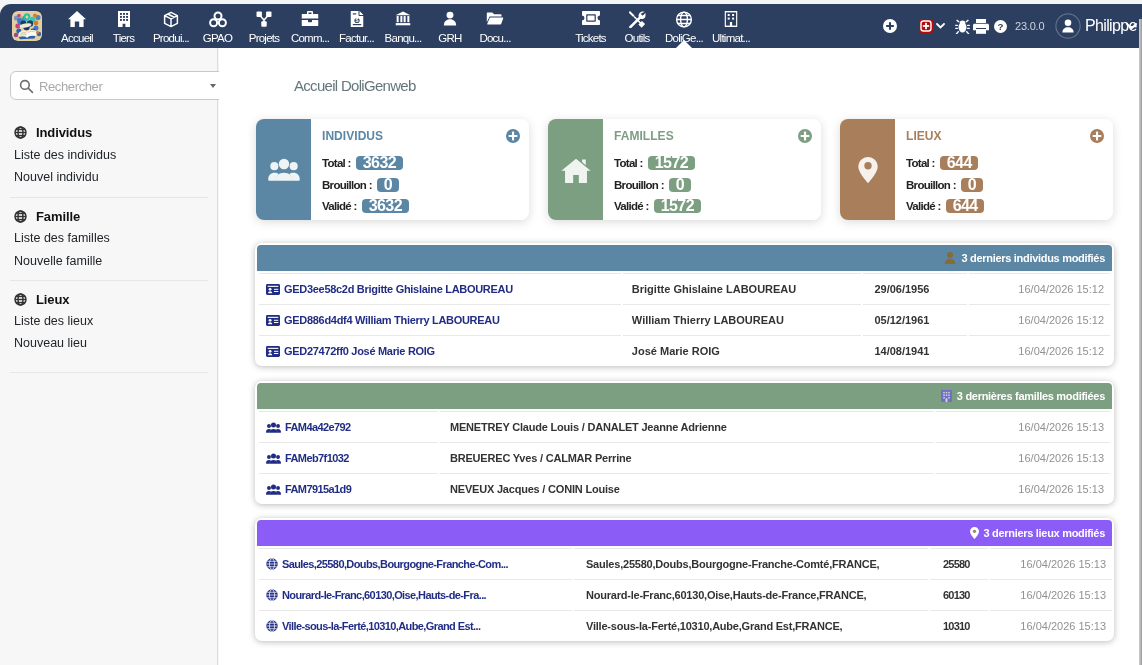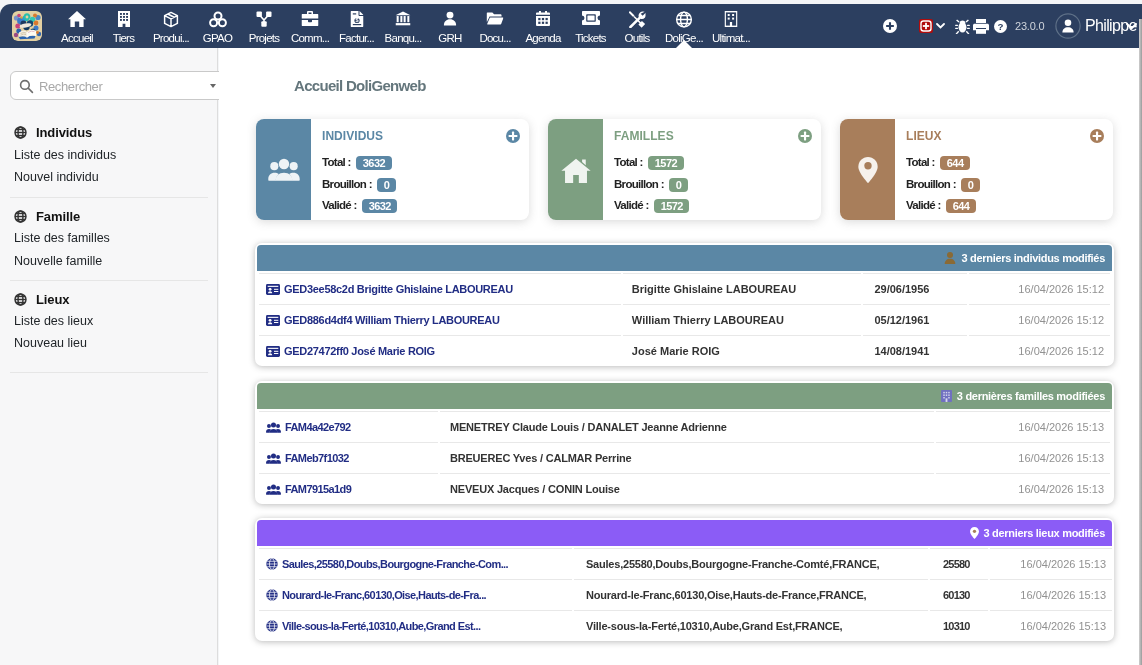--- a/index.html
+++ b/index.html
@@ -22,29 +22,29 @@
 #sidebar { position:absolute; left:0; top:48px; width:218px; height:617px; background:#f7f7f8; border-right:1px solid #ddd; }
 #searchbox { position:absolute; left:10px; top:23px; width:215px; height:29px; background:#fff; border:1px solid #c9c9c9; border-radius:6px; }
 #searchbox .ph { position:absolute; left:28px; top:6.5px; font-size:13px; letter-spacing:-0.38px; color:#a9a9a9; }
 #searchbox .car { position:absolute; right:8px; top:12px; width:0; height:0; border-left:3.6px solid transparent; border-right:3.6px solid transparent; border-top:4.5px solid #666; }
 .sec-title { position:absolute; left:14px; font-size:13px; letter-spacing:-0.1px; font-weight:bold; color:#111; display:flex; align-items:center; gap:9px; }
 .sec-item { position:absolute; left:14px; font-size:12.5px; letter-spacing:0; color:#212529;text-align:right; }
 .sep { position:absolute; left:10px; width:198px; border-top:1px solid #e6e6e6; }
 
 
 #content { position:absolute; left:219px; top:48px; width:920px; height:617px; background:#fff; }
-#pagetitle { position:absolute; left:294px; top:77px; font-size:15px; letter-spacing:-0.7px; color:#64767c;font-weight:bold; }
+#pagetitle { position:absolute; left:294px; top:77px; font-size:15px; letter-spacing:-0.7px; color:#64767c; }
 
 
 .card { position:absolute; top:119px; width:273px; height:101px; background:#fff; border-radius:8px; box-shadow:0 2px 10px rgba(90,90,90,0.22); }
 .card .panel { position:absolute; left:0; top:0; width:55px; height:101px; border-radius:8px 0 0 8px; display:flex; align-items:center; justify-content:center; }
 .card .ctitle { position:absolute; left:66px; font-size:12px; font-weight:bold; letter-spacing:0.05px; }
 .card .plus { position:absolute; right:9px; top:10px; width:14px; height:14px; border-radius:50%; color:#fff; }
 .card .row { position:absolute; left:66px; height:15px; font-size:11.5px; letter-spacing:-0.7px; font-weight:bold; color:#222; white-space:nowrap; }
-.badge { display:inline-block; min-width:17px; border-radius:4px; color:#fff; font-size:11px; letter-spacing:-0.55px; font-weight:bold; text-align:center; line-height:14px; padding:0 6.5px; position:relative; top:1px; margin-left:3px; box-sizing:border-box; }
+.badge { display:inline-block; min-width:17px; border-radius:4px; color:#fff; font-size:16px; letter-spacing:-0.55px; font-weight:bold; text-align:center; line-height:14px; padding:0 6.5px; position:relative; top:1px; margin-left:3px; box-sizing:border-box; }
 .card .ctitle { top:10px; left:66px; }
 .r1 { top:36px; } .r2 { top:58px; } .r3 { top:79px; }
 .card .row { left:66px; }
 
 
 .tbl { position:absolute; left:255px; width:859px; background:#fff; border-radius:7px; box-shadow:0 1px 6px rgba(60,60,60,0.35); padding:2px 2px 0; }
 .thead { border-radius:4px 4px 0 0; height:26px; color:#fff; font-size:11px; letter-spacing:-0.3px; font-weight:bold; display:flex; align-items:center; justify-content:flex-end; padding-right:7px; gap:5px; }
 .tbl table { width:100%; border-collapse:separate; border-spacing:2px 0; table-layout:fixed; }
 .tbl td { height:31px; border-top:1px solid #e8e8e8; font-size:11px; color:#333; vertical-align:middle; white-space:nowrap; overflow:hidden; }
 .tbl a { color:#212d84; text-decoration:none; font-weight:bold; letter-spacing:-0.3px; display:flex; align-items:center; gap:4px; }
@@ -179,34 +179,20 @@
       </svg>
     <div class="lbl">GRH</div>
   </div>
   <div class="mitem" style="left:450px">
     <svg width="17" height="14" viewBox="0 0 18 15">
         <path fill="#fff" d="M1 1.5h5.2l1.8 2h7c.6 0 1 .4 1 1v1.3H3.2L.5 11.5H0v-9c0-.6 .4-1 1-1z"></path>
         <path fill="#fff" d="M4 7h13.4c.4 0 .7 .4 .5 .8l-2.3 6.2c-.1 .3-.4 .5-.7 .5H1.2c-.4 0-.7-.4-.5-.8L3.3 7.5c.1-.3 .4-.5 .7-.5z"></path>
       </svg>
     <div class="lbl">Docu...</div>
   </div>
-  <div class="mitem" style="left:498px">
-    <svg width="14" height="15" viewBox="0 0 15 16">
-        <path fill="#fff" d="M0 5.2h15V15c0 .6-.4 1-1 1H1c-.6 0-1-.4-1-1V5.2zm0-1.2V2.7c0-.6 .4-1 1-1h2.2V0h2.1v1.7h4.4V0h2.1v1.7H14c.6 0 1 .4 1 1V4H0z"></path>
-        <g fill="#2c3f60">
-          <rect x="2.4" y="7.4" width="2.4" height="2.4"></rect>
-          <rect x="6.3" y="7.4" width="2.4" height="2.4"></rect>
-          <rect x="10.2" y="7.4" width="2.4" height="2.4"></rect>
-          <rect x="2.4" y="11.4" width="2.4" height="2.4"></rect>
-          <rect x="6.3" y="11.4" width="2.4" height="2.4"></rect>
-          <rect x="10.2" y="11.4" width="2.4" height="2.4"></rect>
-        </g>
-      </svg>
-    <div class="lbl">Agenda</div>
-  </div>
   <div class="mitem" style="left:545.5px">
     <svg width="18" height="14" viewBox="0 0 18 14">
         <path fill="#fff" d="M1 0h16c.6 0 1 .4 1 1v3.5a2.5 2.5 0 000 5V13c0 .6-.4 1-1 1H1c-.6 0-1-.4-1-1V9.5a2.5 2.5 0 000-5V1c0-.6 .4-1 1-1z"></path>
         <rect x="4.2" y="3.2" width="9.6" height="7.6" fill="#2c3f60" rx="0.8"></rect>
         <rect x="5.4" y="4.4" width="7.2" height="5.2" fill="#fff" rx="0.5"></rect>
       </svg>
     <div class="lbl">Tickets</div>
   </div>
   <div class="mitem" style="left:592px">
     <svg width="17" height="17" viewBox="0 0 24 24">

